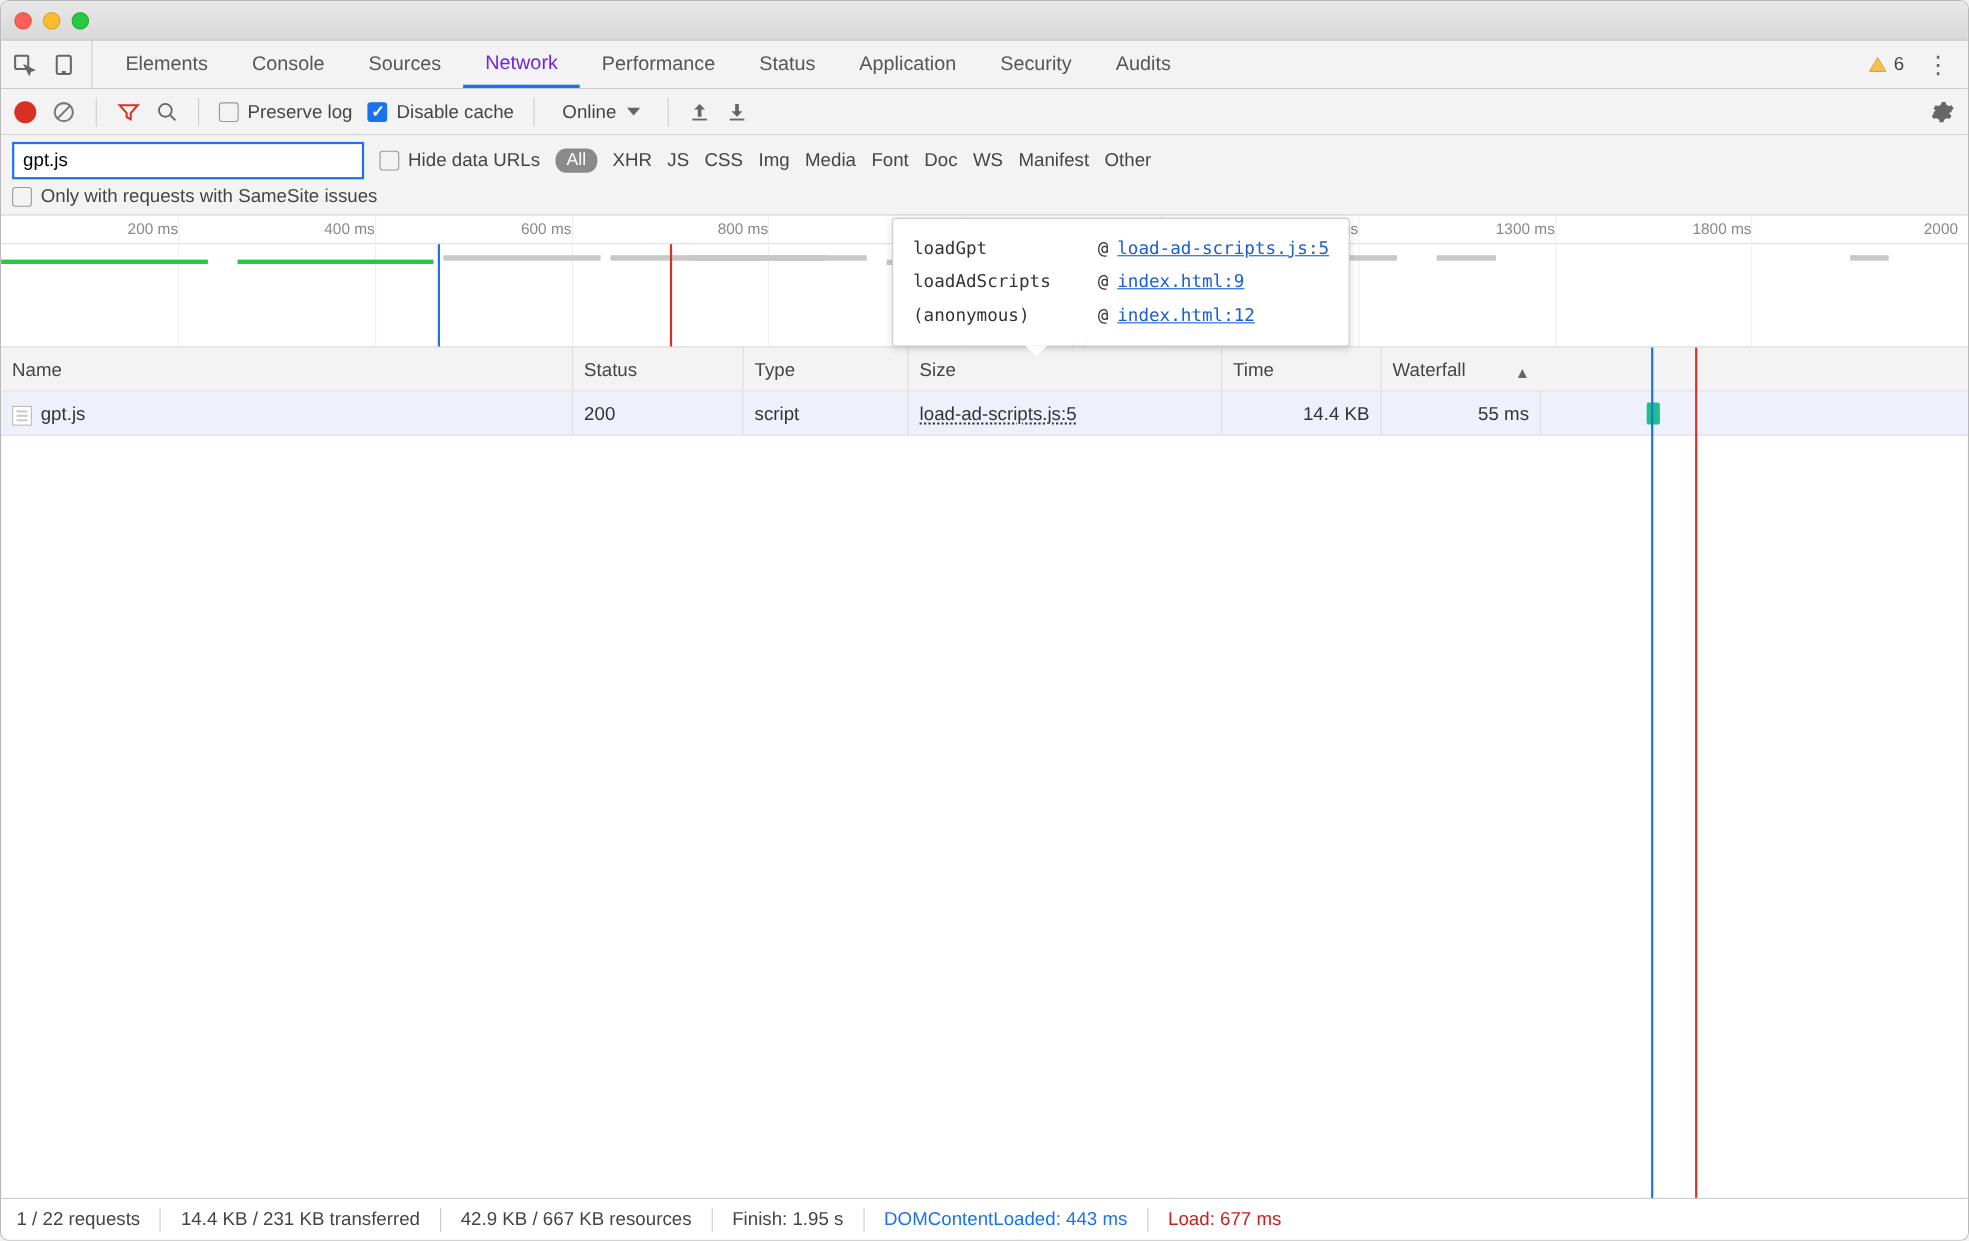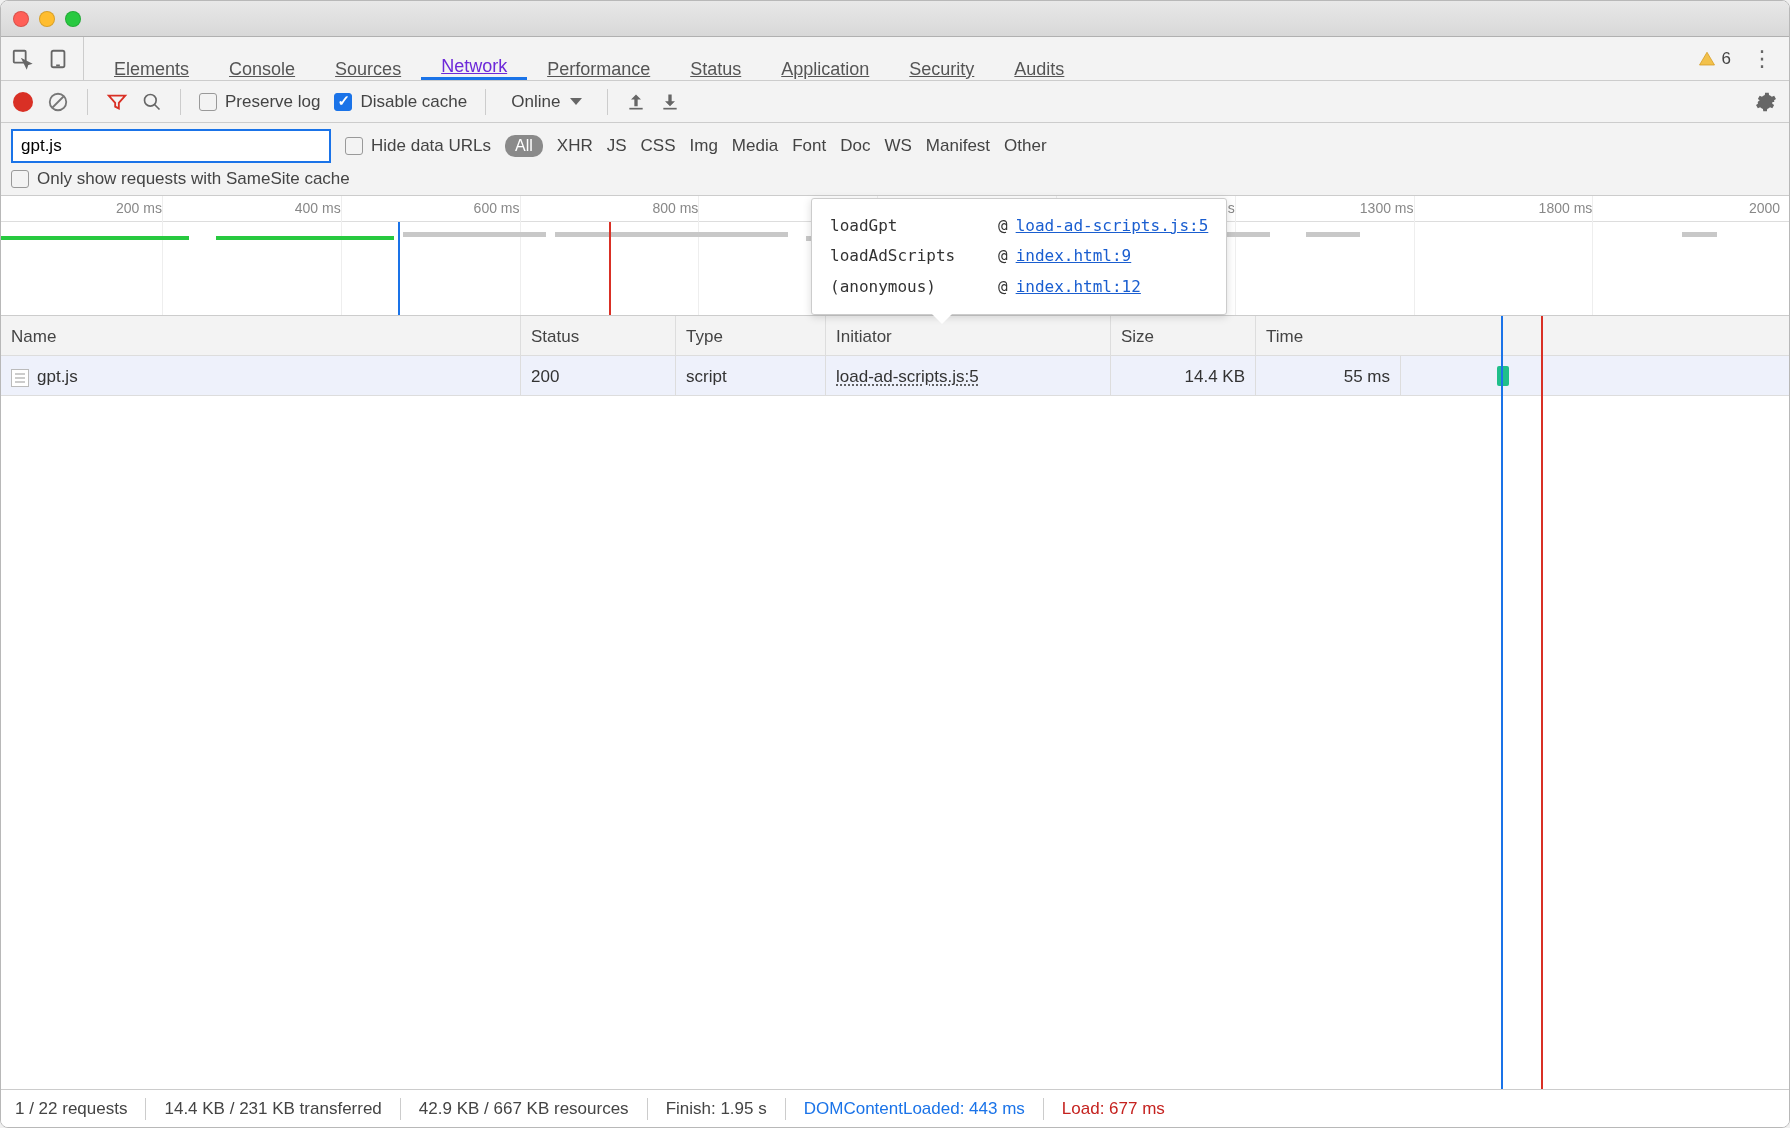--- a/index.html
+++ b/index.html
@@ -48,25 +48,24 @@
   display: flex;
   align-items: stretch;
   padding: 0 10px;
 }
 .tb-left { display: flex; align-items: center; gap: 14px; padding-right: 14px; border-right: 1px solid #ccc; }
 .tb-icon { color: #666; display:inline-flex; }
 .tabs { display: flex; align-items: stretch; margin-left: 10px; }
 .tab {
   padding: 0 20px;
   display: flex;
-  align-items: flex-end;
+  align-items: center;
   font-size: 18px;
   color: #555;
   cursor: pointer;
-  text-decoration: underline;
 }
 .tab.active { color: #6d28d9; border-bottom: 3px solid #1a73e8; }
 .tb-right { margin-left: auto; display: flex; align-items: center; gap: 14px; padding-left: 10px; }
 .warn-badge { display: flex; align-items: center; gap: 6px; font-size: 17px; color: #444; }
 .warn-icon { color: #e8a33d; }
 .kebab { color: #666; font-size: 22px; padding: 0 6px; }
 
 
 .toolbar {
   height: 42px;
@@ -364,21 +363,21 @@
       <span class="ftype">Img</span>
       <span class="ftype">Media</span>
       <span class="ftype">Font</span>
       <span class="ftype">Doc</span>
       <span class="ftype">WS</span>
       <span class="ftype">Manifest</span>
       <span class="ftype">Other</span>
     </div>
     <label class="lbl">
       <span class="chk"></span>
-      <span>Only show requests with SameSite cache</span>
+      <span>Only with requests with SameSite issues</span>
     </label>
   </div>
 
   <div class="timeline">
     <div class="ruler">
       <span class="gridline" style="left:9%"></span>
         <span class="tick" style="left:9%">200 ms</span>
       <span class="gridline" style="left:19%"></span>
         <span class="tick" style="left:19%">400 ms</span>
       <span class="gridline" style="left:29%"></span>
@@ -419,27 +418,28 @@
       <div class="th">
           <span>Name</span>
         </div>
       <div class="th">
           <span>Status</span>
         </div>
       <div class="th">
           <span>Type</span>
         </div>
       <div class="th">
-          <span>Initiator</span>
-        </div>
-      <div class="th">
           <span>Size</span>
         </div>
       <div class="th">
           <span>Time</span>
+        </div>
+      <div class="th">
+          <span>Waterfall</span>
+          <span class="sort-arrow">▲</span>
         </div>
     </div>
 
     <div class="trow">
       <div class="td">
         <span class="file-icon"></span>
         <span>gpt.js</span>
       </div>
       <div class="td">
           <span>200</span>

